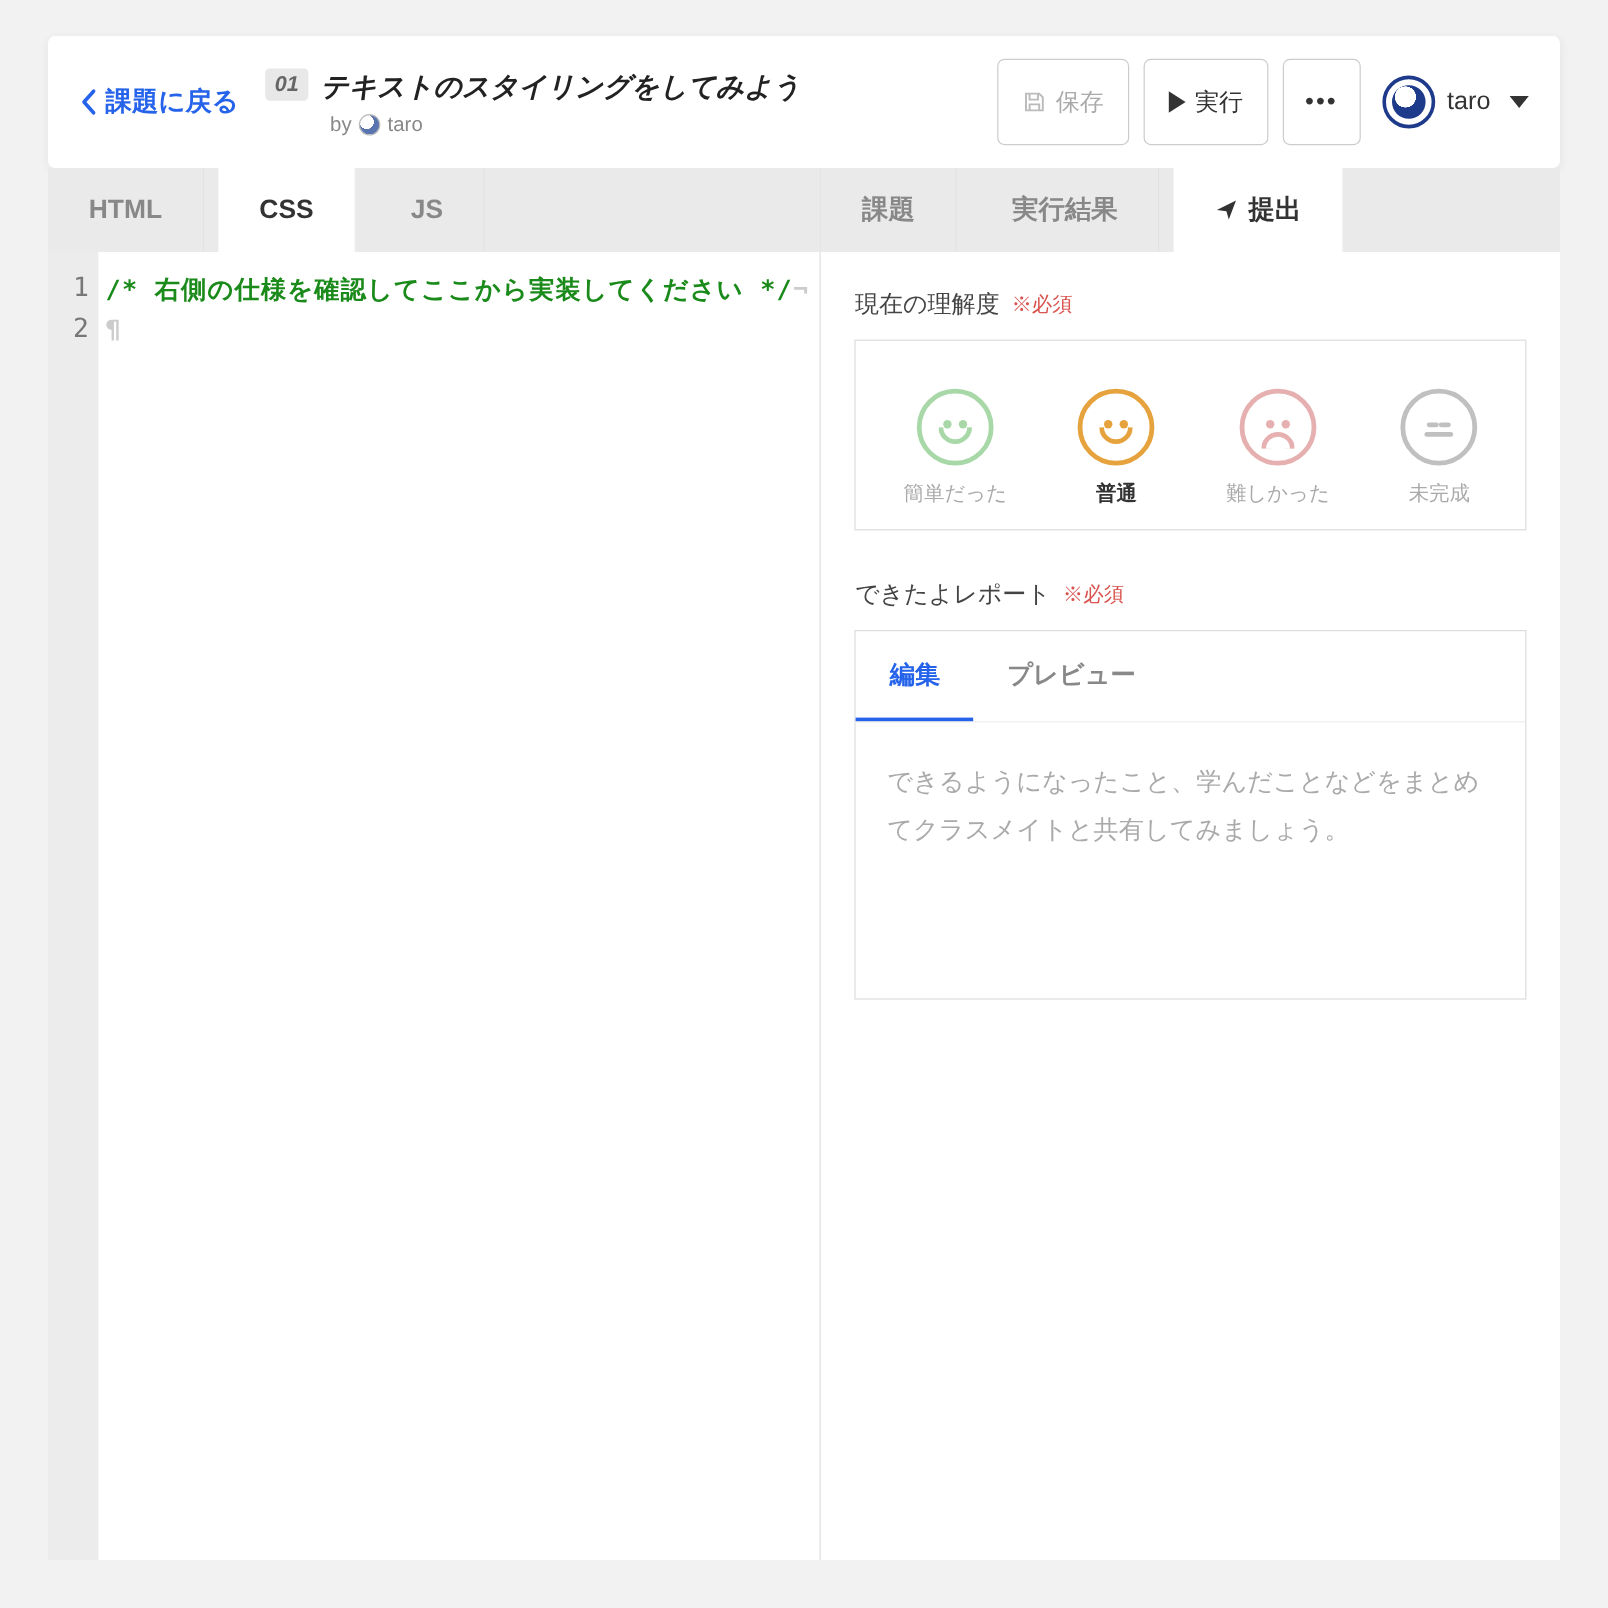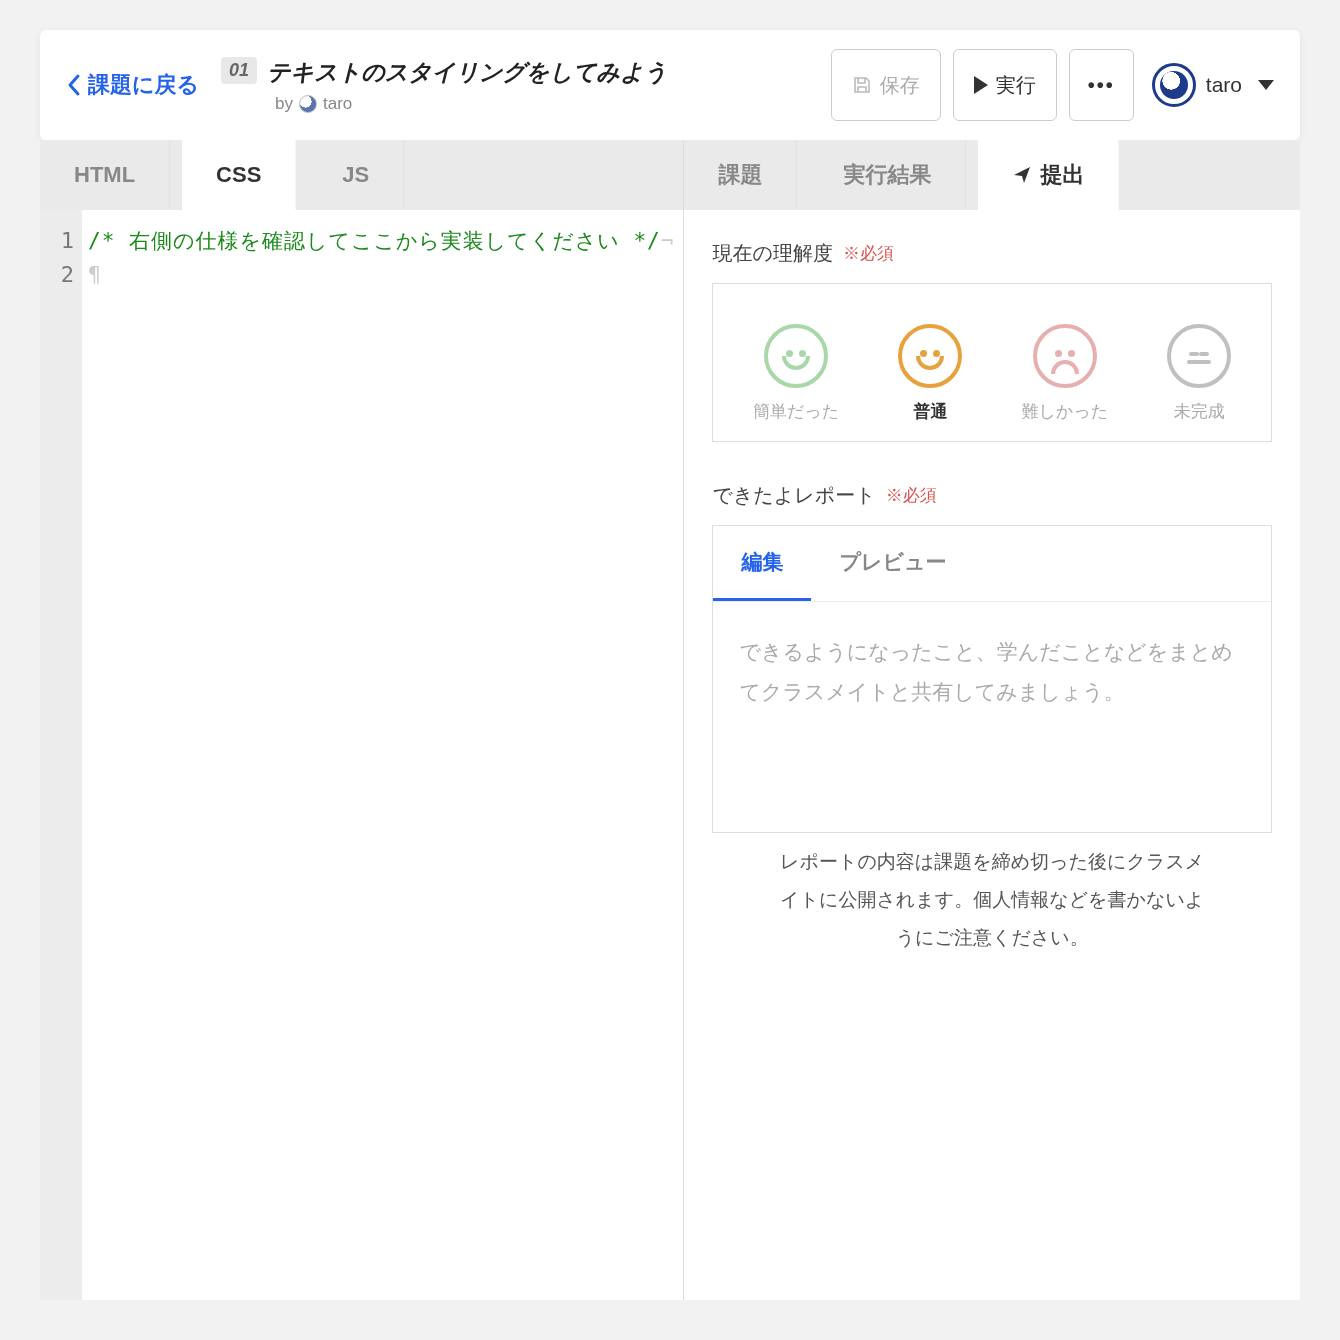--- a/index.html
+++ b/index.html
@@ -151,20 +151,21 @@
     padding: 14px 8px 0 0;
     font-size: 22px;
     color:#777;
     font-family: Menlo, Consolas, monospace;
   }
   .gutter div { height: 34px; line-height:34px;}
   .code {
     padding: 14px 10px 0 6px;
     font-family: Menlo, Consolas, monospace;
     font-size: 21px;
+    font-weight: bold;
   }
   .code-line { height:34px; line-height:34px; white-space: pre; }
   .comment { color: #1a8a1a; letter-spacing: 1px;}
   .hidden-mark { color:#ccc; }
 
   .right-body {
     background:#fff;
     padding: 30px 28px 10px 28px;
     flex:1;
     overflow:auto;
@@ -352,18 +353,17 @@
       <div class="report-box">
         <div class="report-tabs">
           <div class="rtab active">編集</div>
           <div class="rtab">プレビュー</div>
         </div>
         <div class="report-area">
           <div class="report-placeholder">できるようになったこと、学んだことなどをまとめてクラスメイトと共有してみましょう。</div>
         </div>
       </div>
 
-      <div class="notice">レポートの内容は課題を締め切った後にクラスメイトに公開されます。個人情報などを書かないようにご注意ください。</div>
 
     </div>
   </div>
 
 </div>
 
 </body></html>

